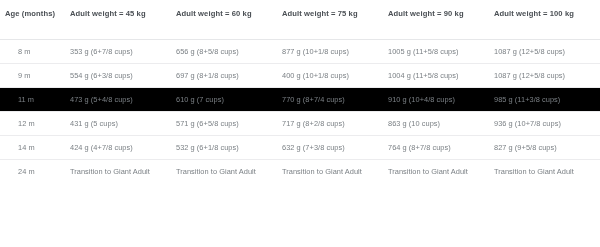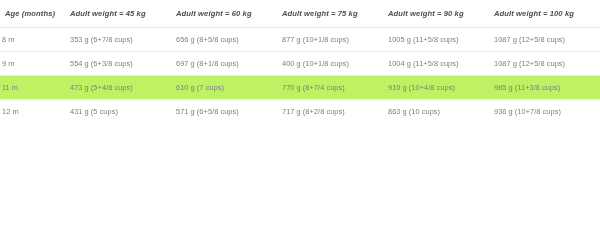--- a/index.html
+++ b/index.html
@@ -25,44 +25,43 @@
 
   #feeding-table col.col-age      { width: 70px; }
   #feeding-table col.col-w        { width: 106px; }
 
   #feeding-table thead th {
     text-align: left;
     font-size: 7.6px;
     font-weight: 700;
     color: #4a4f54;
     letter-spacing: 0.1px;
-    padding: 9px 6px 9px 0;
+    padding: 9px 6px 21px 0;
     background: #ffffff;
     border-bottom: 1px solid #e6e7e9;
     white-space: nowrap;
     vertical-align: middle;
-    font-style: italic;
   }
   #feeding-table thead th:first-child { padding-left: 5px; }
 
   #feeding-table tbody td {
     text-align: left;
     font-size: 7.4px;
     font-weight: 400;
     color: #7b8085;
     padding: 7px 6px 7px 0;
     border-bottom: 1px solid #ececee;
     white-space: nowrap;
     vertical-align: middle;
     letter-spacing: 0.05px;
   }
-  #feeding-table tbody td:first-child { padding-left: 2px; }
+  #feeding-table tbody td:first-child { padding-left: 18px; }
 
   #feeding-table tbody tr.row-highlight td {
-    background: #bef264;
+    background: #000000;
   }
   #feeding-table tbody tr:last-child td {
     border-bottom: none;
   }
 </style>
 </head>
 <body>
 
 <table id="feeding-table">
   <colgroup>
@@ -109,14 +108,30 @@
         <td>985 g (11+3/8 cups)</td>
       </tr>
       <tr>
         <td>12 m</td>
         <td>431 g (5 cups)</td>
         <td>571 g (6+5/8 cups)</td>
         <td>717 g (8+2/8 cups)</td>
         <td>863 g (10 cups)</td>
         <td>936 g (10+7/8 cups)</td>
       </tr>
+      <tr>
+        <td>14 m</td>
+        <td>424 g (4+7/8 cups)</td>
+        <td>532 g (6+1/8 cups)</td>
+        <td>632 g (7+3/8 cups)</td>
+        <td>764 g (8+7/8 cups)</td>
+        <td>827 g (9+5/8 cups)</td>
+      </tr>
+      <tr>
+        <td>24 m</td>
+        <td>Transition to Giant Adult</td>
+        <td>Transition to Giant Adult</td>
+        <td>Transition to Giant Adult</td>
+        <td>Transition to Giant Adult</td>
+        <td>Transition to Giant Adult</td>
+      </tr>
     </tbody>
 </table>
 
 </body></html>

